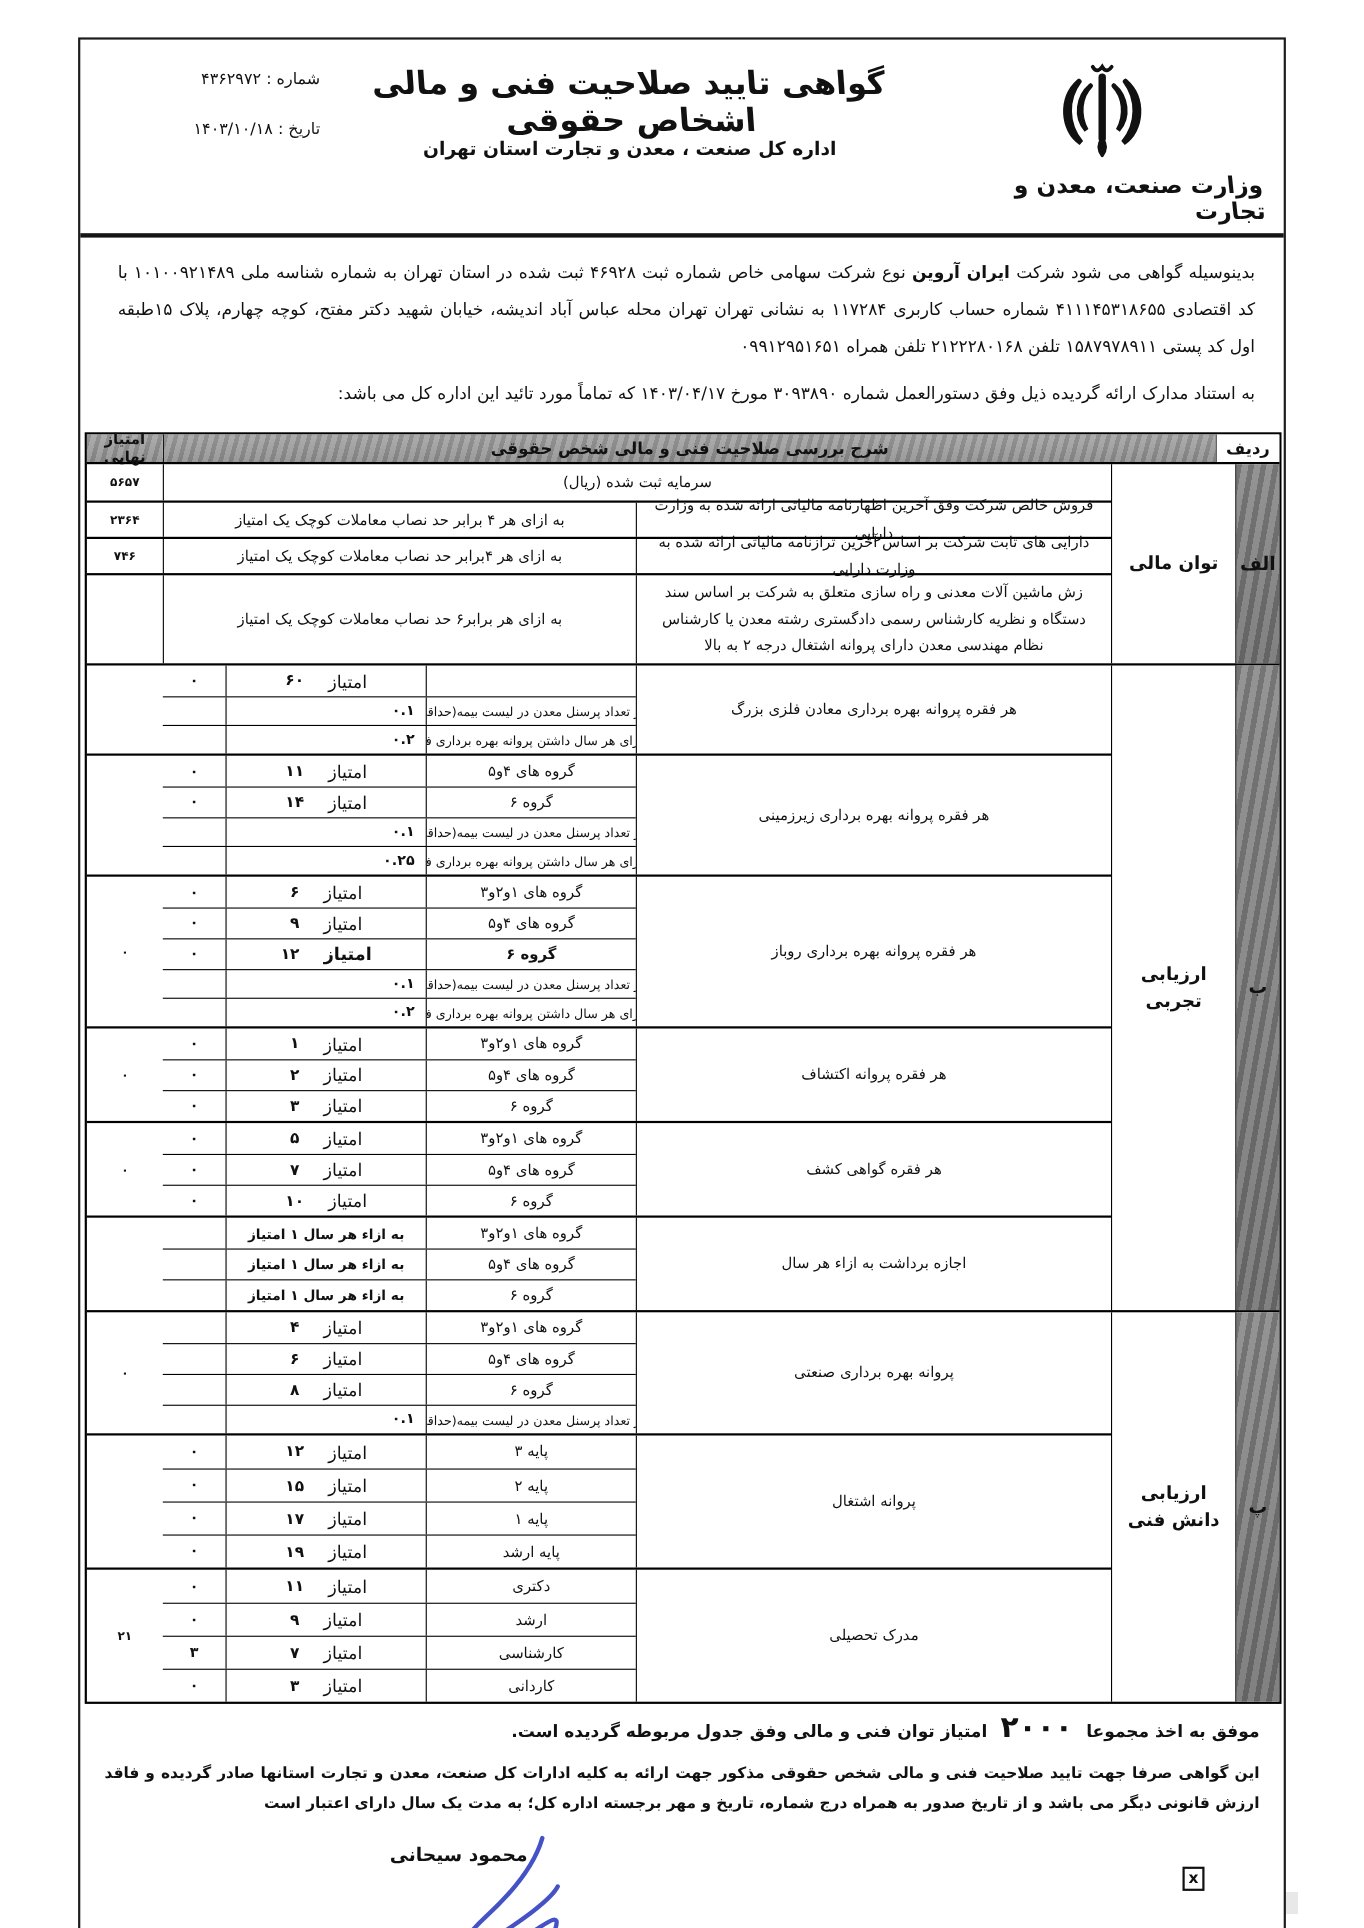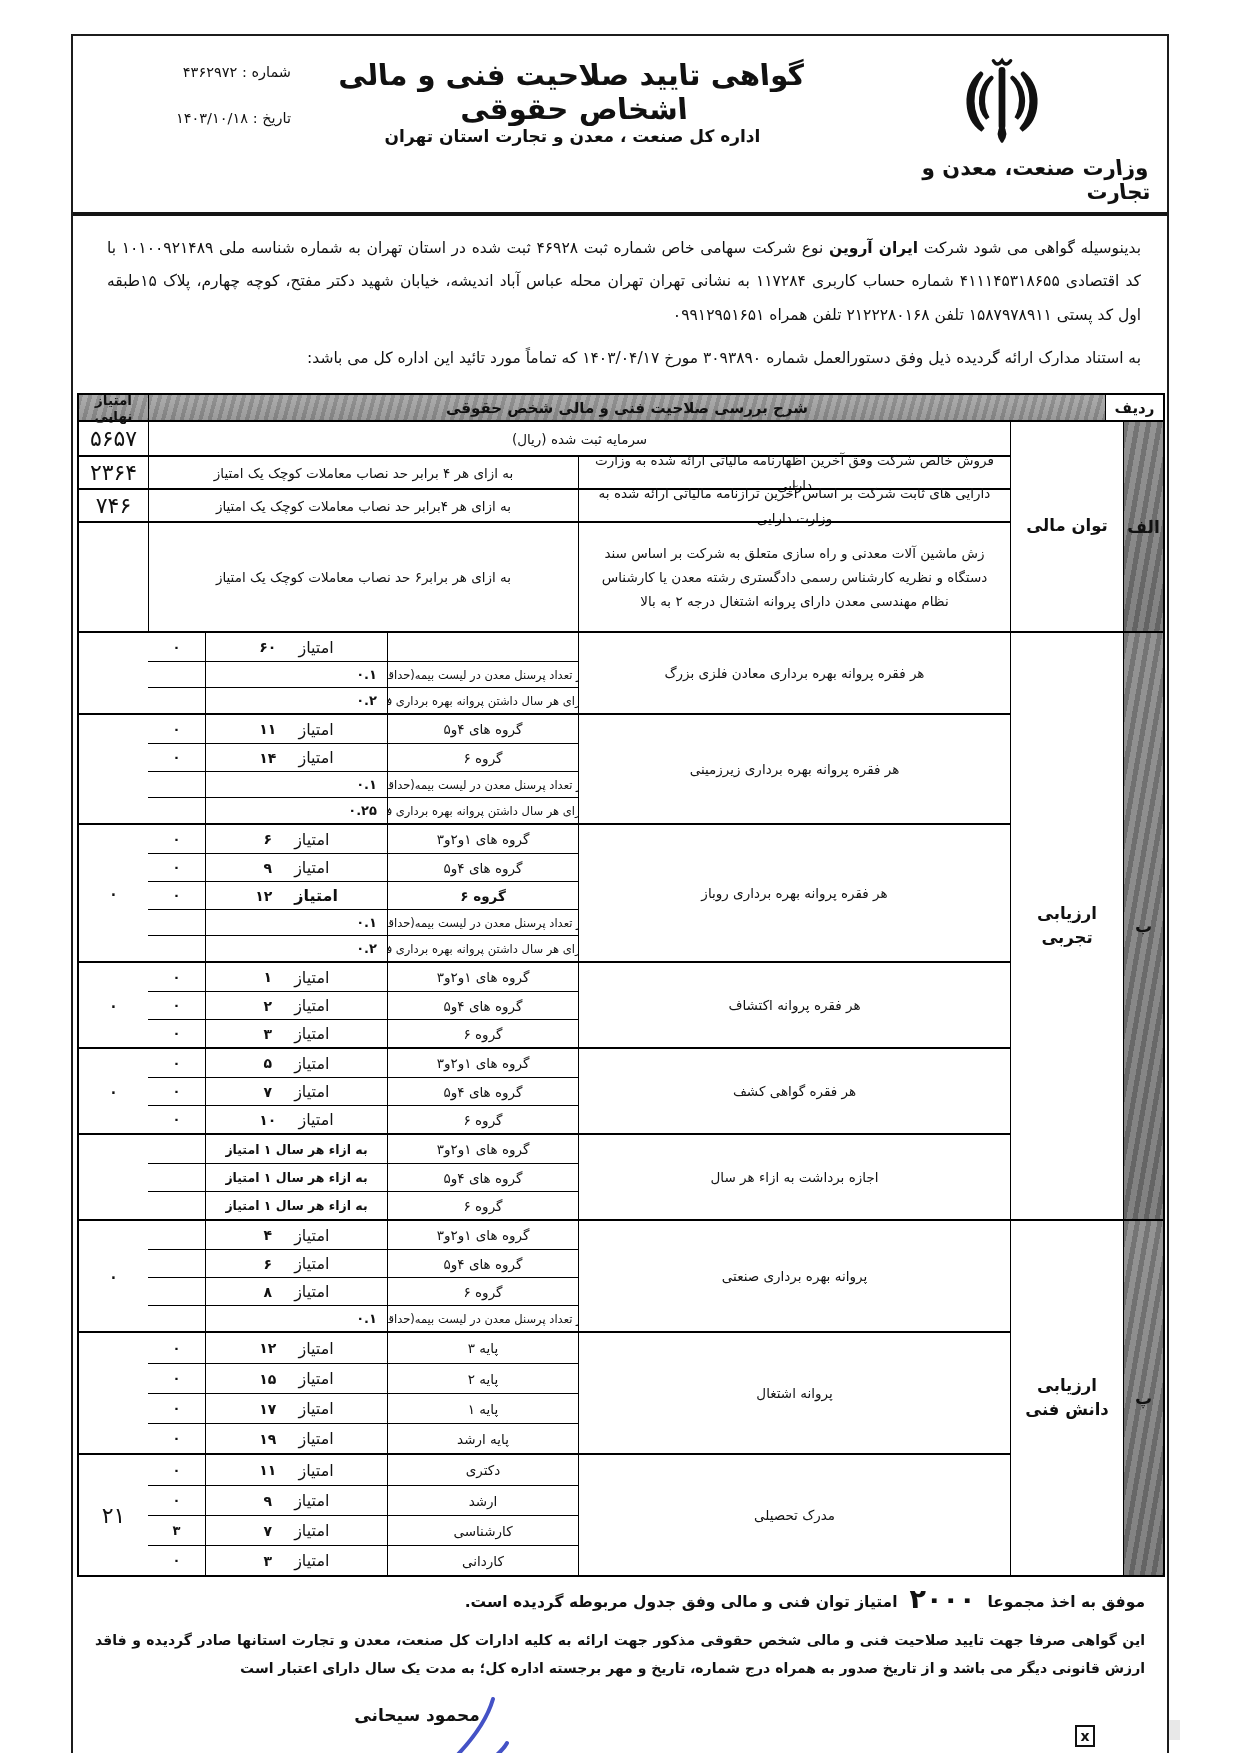--- a/index.html
+++ b/index.html
@@ -49,24 +49,24 @@
   .radif { width:40px; font-weight:bold; font-size:17px;
            background:
              repeating-linear-gradient(100deg, rgba(0,0,0,0.16) 0 5px, rgba(255,255,255,0.08) 5px 11px),
              linear-gradient(#8b8b8b,#767676); }
   .category { width:113px; font-weight:bold; font-size:16.5px; line-height:1.5; }
   .groups { flex:1; display:flex; flex-direction:column; }
   .group { display:flex; }
   .group + .group { border-top:2px solid #000; }
   .desc { flex:1; font-size:13.5px; line-height:1.8; padding:2px 8px; }
   .criteria { width:430px; font-size:13.5px; }
-  .final { width:69px; border-inline-end:none; font-weight:normal; font-size:22px; }
+  .final { width:69px; border-inline-end:none; font-weight:bold; font-size:11px; }
 
   .sec-0 .group { height:33px; }
-  .sec-0 .groups .group:nth-child(4) { height:110px; }
+  .sec-0 .groups .group:nth-child(4) { height:82px; }
 
   .rows { width:430px; display:flex; flex-direction:column; }
   .r { display:flex; height:28px; }
   .r + .r { border-top:1.5px solid #000; }
   .r.small { height:26px; }
   .sec-2 .group:nth-child(2) .r, .sec-2 .group:nth-child(3) .r { height:30px; }
   .label { width:191px; font-size:13.5px; }
   .r.small .label { font-size:11.5px; white-space:nowrap; overflow:hidden; }
   .points { width:182px; gap:22px; font-size:14px; }
   .points .num { font-weight:600; }

